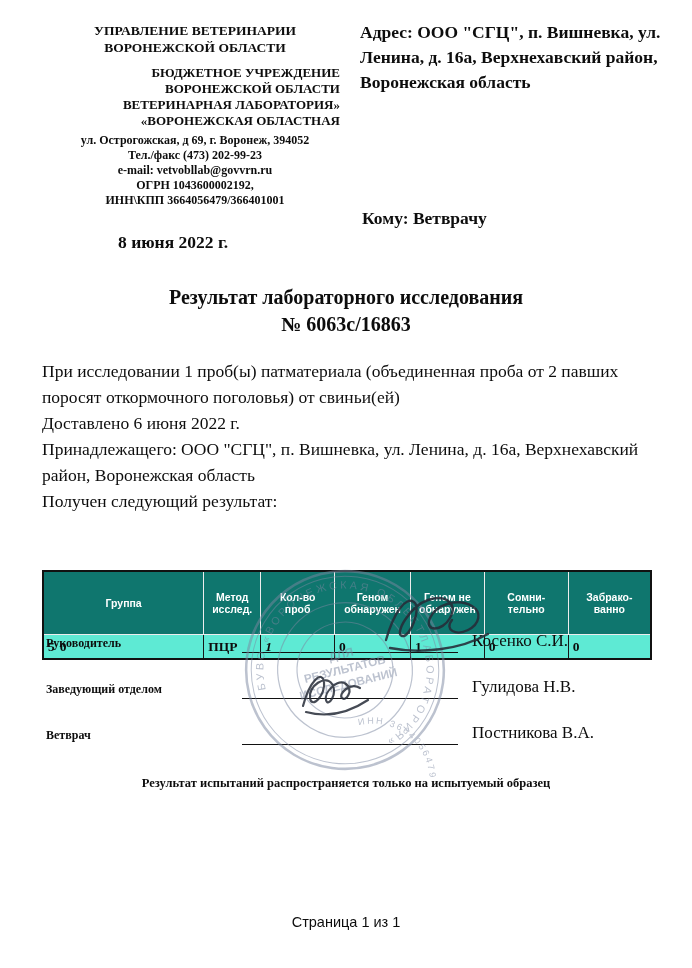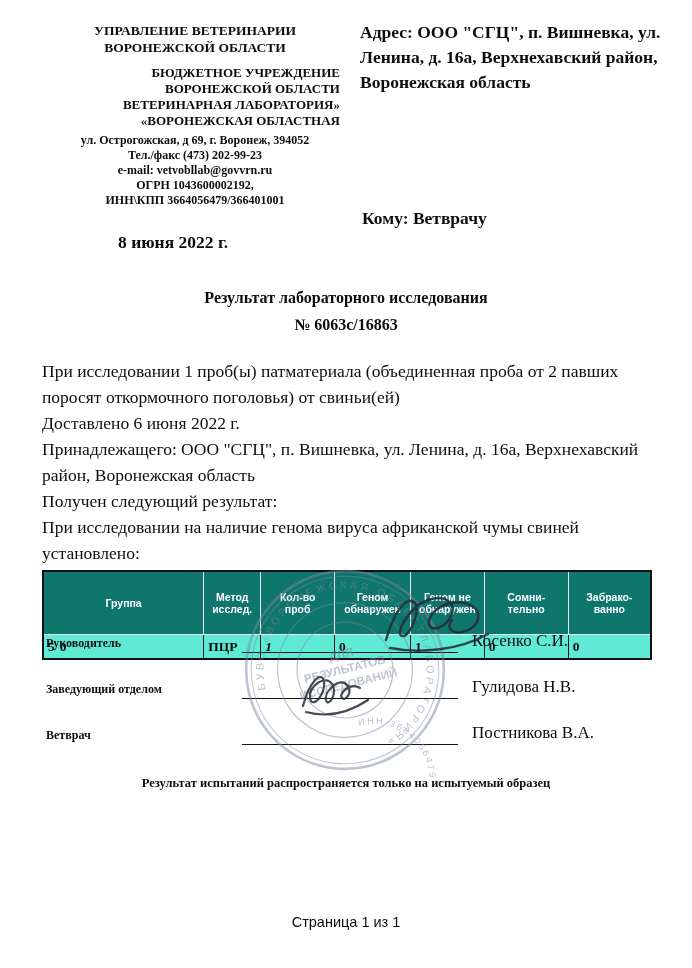--- a/index.html
+++ b/index.html
@@ -11,21 +11,21 @@
   
   .sender { position:absolute; left:50px; top:22px; width:290px; text-align:center; font-weight:bold; }
   .sender .mgmt  { font-size:13.5px; line-height:17px; }
   .sender .inst  { margin-top:9px; font-size:13px; line-height:16px;text-align:right; }
   .sender .contact { margin-top:4px; font-size:12px; line-height:15px; }
   
   .recipient-address { position:absolute; left:360px; top:20px; width:302px; font-size:17.5px; line-height:25px; font-weight:bold; }
   .komu { position:absolute; left:362px; top:208px; font-size:17.5px; font-weight:bold; }
   .doc-date { position:absolute; left:118px; top:232px; font-size:17.5px; font-weight:bold; }
   
-  .title { position:absolute; left:0; top:284px; width:100%; text-align:center; font-weight:bold; font-size:16px; line-height:27px; }
+  .title { position:absolute; left:0; top:284px; width:100%; text-align:center; font-weight:bold; font-size:20px; line-height:27px; }
   
   .body-block { position:absolute; left:42px; top:358px; width:606px; font-size:17.5px; line-height:26px; }
   .body-block p { margin:0; }
   
   table.results { position:absolute; left:42px; top:570px; width:610px; border-collapse:collapse; border:2px solid #111; }
   table.results th {
     background:#0f766e; color:#ffffff; font-family:"Liberation Sans", sans-serif;
     font-size:10.5px; line-height:12px; font-weight:bold;
     border:1px solid #ededed; padding:19px 8px; text-align:center; vertical-align:middle;
   }
@@ -85,21 +85,20 @@
   <div class="title">
     <div>Результат лабораторного исследования</div>
     <div>№ 6063с/16863</div>
   </div>
 
   <div class="body-block">
     <p>При исследовании 1 проб(ы) патматериала (объединенная проба от 2 павших поросят откормочного поголовья) от свиньи(ей)</p>
     <p>Доставлено 6 июня 2022 г.</p>
     <p>Принадлежащего: ООО "СГЦ", п. Вишневка, ул. Ленина, д. 16а, Верхнехавский район, Воронежская область</p>
     <p>Получен следующий результат:</p>
-    <p>При исследовании на наличие генома вируса африканской чумы свиней установлено:</p>
   </div>
 
   <table class="results">
     <colgroup>
       <col style="width:168px">
         <col style="width:54px">
         <col style="width:76px">
       <col style="width:76px">
         <col style="width:66px">
         <col style="width:86px">

